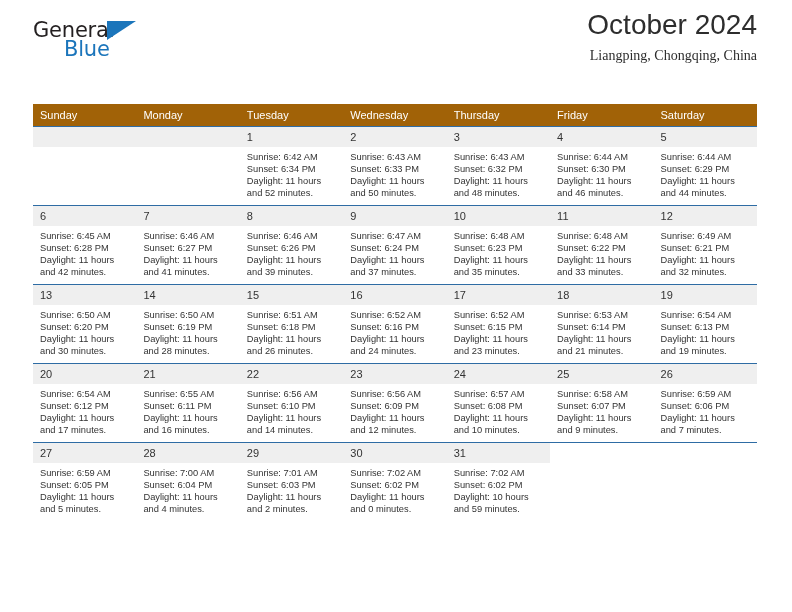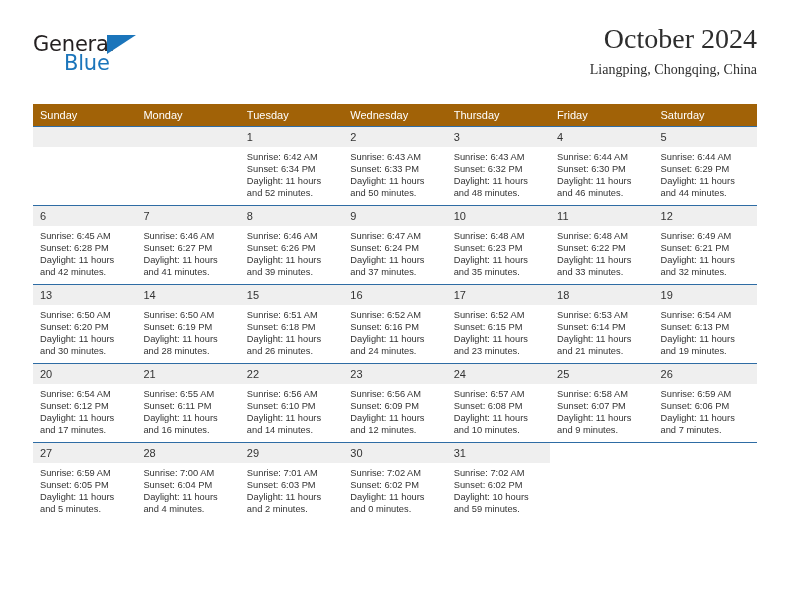--- a/index.html
+++ b/index.html
@@ -18,21 +18,21 @@
     position: relative;
     width: 792px;
     height: 612px;
     box-sizing: border-box;
   }
 
   
   .top {
     position: absolute;
     left: 33px;
-    top: 22px;
+    top: 8px;
     right: 35px;
     height: 70px;
   }
   .logo {
     position: absolute;
     left: 0;
     top: 10px;
     width: 140px;
     height: 52px;
   }
@@ -69,21 +69,20 @@
     right: 0;
     top: 0;
     text-align: right;
   }
   .month-title {
     font-size: 28px;
     font-weight: normal;
     color: #2d2d2d;
     line-height: 34px;
     white-space: nowrap;
-    font-family: Liberation Serif, serif;
   }
   .location {
     margin-top: 5px;
     font-size: 14px;
     color: #2d2d2d;
     line-height: 17px;
     white-space: nowrap;
     font-family: Liberation Serif, serif;
   }
 

